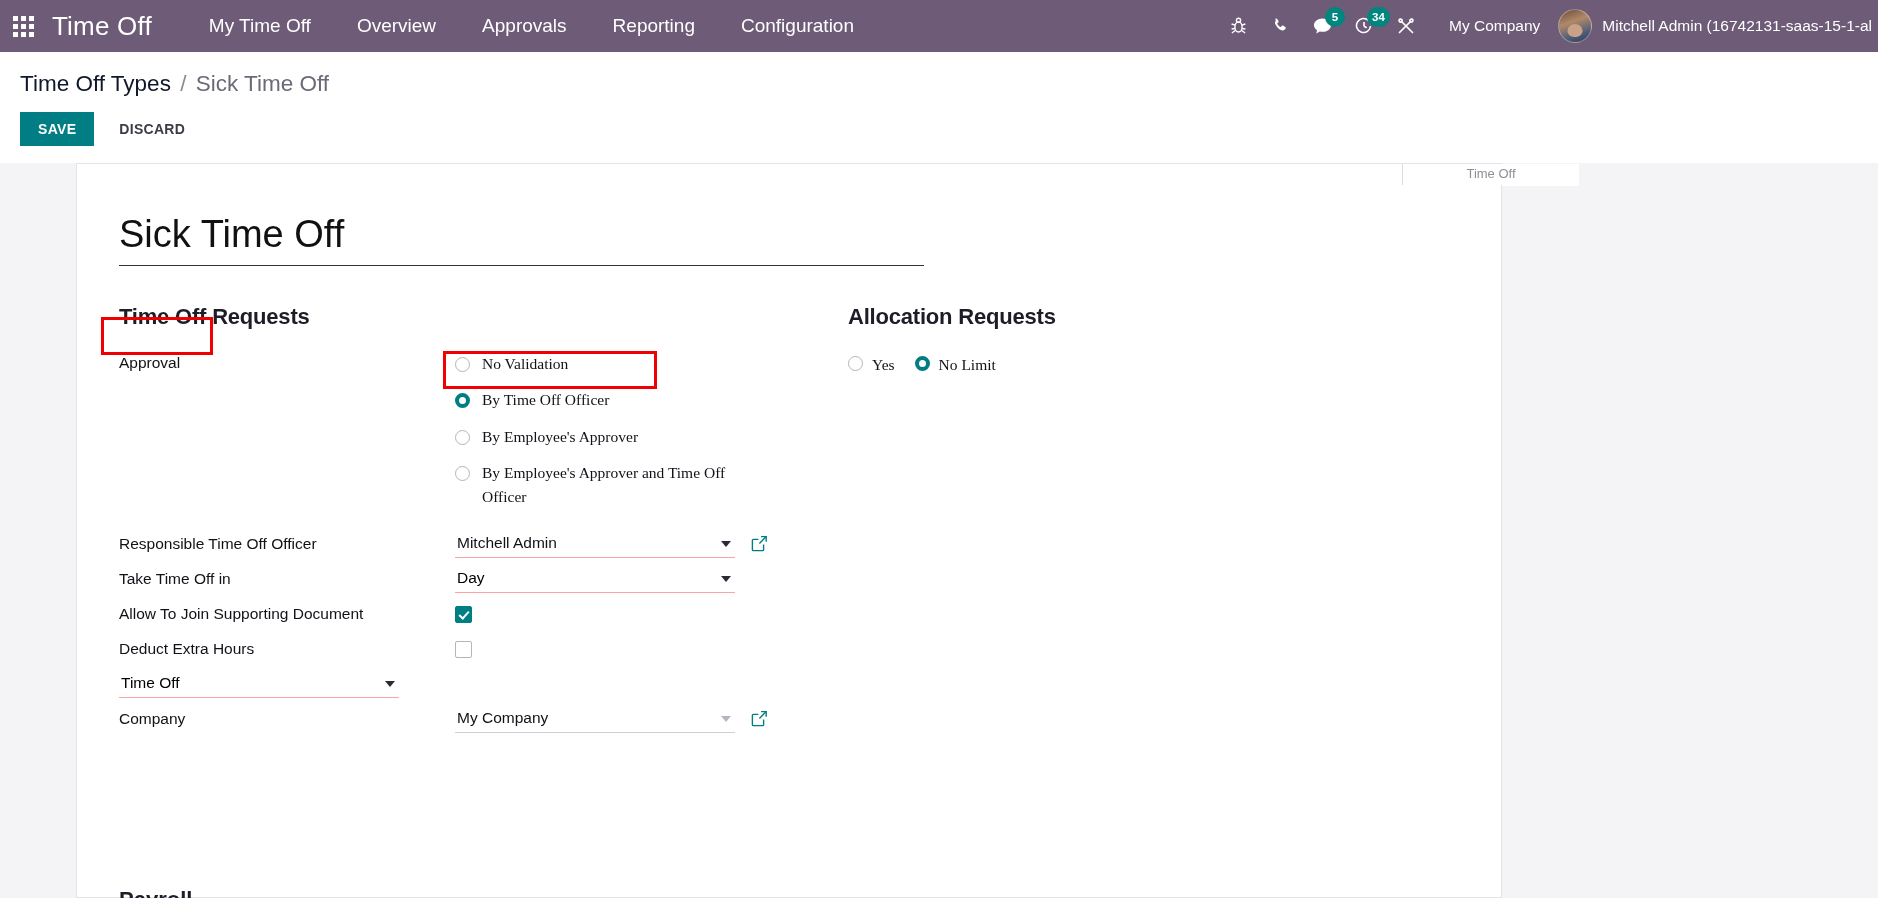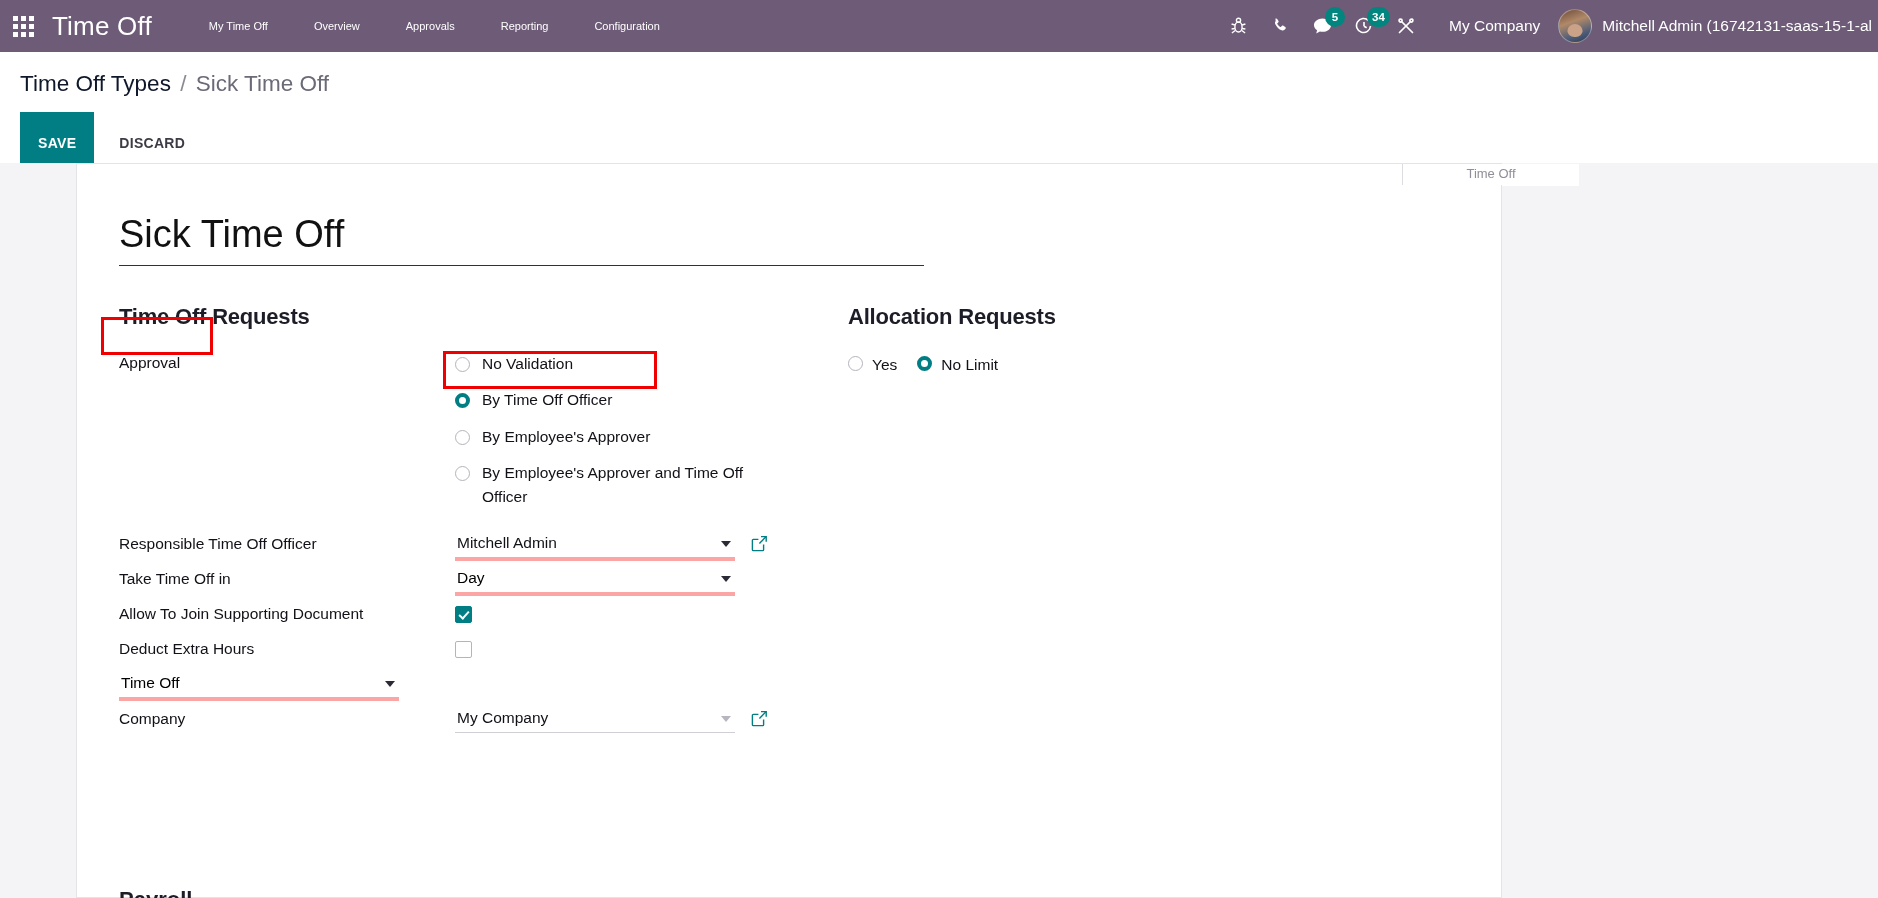--- a/index.html
+++ b/index.html
@@ -34,21 +34,21 @@
 
   .brand {
     font-size: 26px;
     font-weight: 400;
     letter-spacing: .2px;
     padding: 0 4px 0 6px;
     white-space: nowrap;
   }
   .nav-items { display: flex; align-items: center; margin-left: 30px; }
   .nav-item {
-    font-size: 11px;
+    font-size: 19px;
     padding: 0 23px;
     line-height: 52px;
     white-space: nowrap;
     cursor: pointer;
     color: #ffffff;
   }
 
   .nav-right {
     margin-left: auto;
     display: flex;
@@ -118,21 +118,21 @@
   .cp-buttons {
     display: flex; align-items: center;
     padding: 15px 0 0 20px;
   }
   .btn-save {
     background: #017e84;
     color: #ffffff;
     font-size: 14px;
     font-weight: 700;
     letter-spacing: .3px;
-    padding: 23px 18px;
+    padding: 9px 18px;
     border: none;
     cursor: pointer;
   }
   .btn-discard {
     background: transparent;
     color: #3c3c46;
     font-size: 14px;
     font-weight: 700;
     letter-spacing: .3px;
     padding: 9px 16px;
@@ -236,20 +236,21 @@
   .fval { flex: 1; padding-top: 4px; position: relative; }
 
   
   .radio-list { padding-top: 2px; }
   .radio-row {
     display: flex;
     align-items: flex-start;
     min-height: 36.5px;
     cursor: pointer;
     position: relative;
+    font-family: Liberation Serif, serif;
   }
   .radio {
     width: 15px; height: 15px;
     border-radius: 50%;
     border: 1px solid #b4b4bc;
     background: #ffffff;
     flex: none;
     margin-top: 5px;
     margin-right: 12px;
     position: relative;
@@ -265,21 +266,21 @@
     max-width: 270px;
   }
   .inline-radios { display: flex; align-items: center; padding-top: 3px; }
   .inline-radios .radio-row { margin-right: 20px; min-height: 26px; }
   .inline-radios .radio { margin-top: 3px; margin-right: 9px; }
 
   
   .field-input {
     width: 280px;
     border: none;
-    border-bottom: 4px solid #fca5a5;
+    border-bottom: 1px solid #fca5a5;
     font-size: 15.5px;
     font-family: "Liberation Sans", sans-serif;
     color: #111118;
     background: transparent;
     padding: 3px 18px 5px 2px;
     outline: none;
     display: block;
   }
   .field-input.muted { color: #000000; }
   .field-input.light-border { border-bottom: 1px solid #cfcfd6; }

